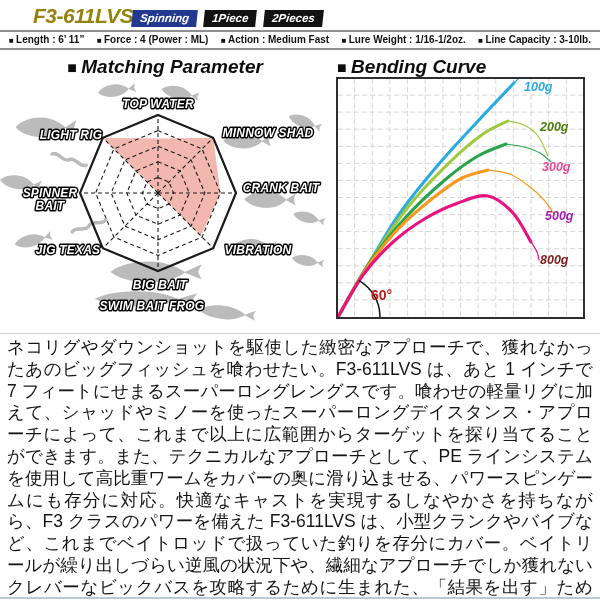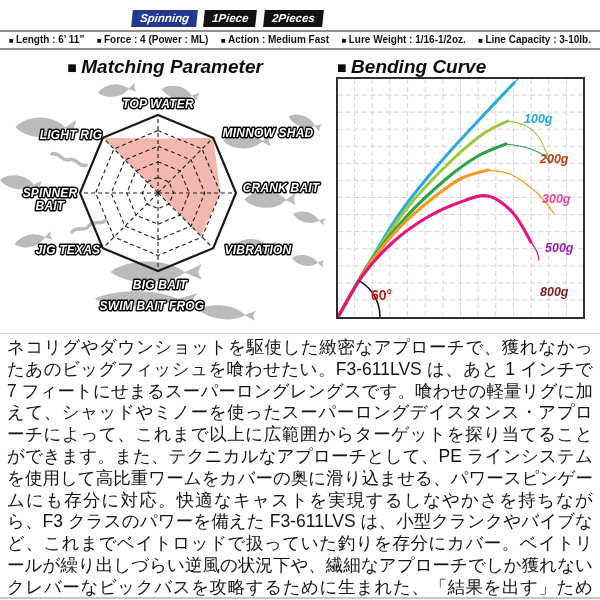--- a/index.html
+++ b/index.html
@@ -22,33 +22,34 @@
 
   
   .section-heading{position:absolute;top:56px;font-size:19px;font-weight:bold;font-style:italic;color:#0d0d0d;white-space:nowrap;}
   .section-heading::before{content:"■ ";font-style:normal;font-size:16px;}
   #matching-heading{left:0;width:330px;text-align:center;}
   #bending-heading{left:337px;}
 
   #radar-svg{position:absolute;left:0;top:80px;}
   #bend-svg{position:absolute;left:336px;top:77px;}
 
-  .curve-label{position:absolute;font-size:12.5px;font-weight:bold;font-style:italic;white-space:nowrap;margin-top:32px;}
+  .curve-label{position:absolute;font-size:12.5px;font-weight:bold;font-style:italic;white-space:nowrap;}
   .angle-label{position:absolute;left:371px;top:287px;font-size:14px;font-weight:bold;color:#b91c1c;}
 
   .body-text{position:absolute;top:333px;left:0;width:600px;height:266px;box-sizing:border-box;
              padding:3px 7px 0 7px;font-size:17.5px;line-height:21.8px;text-align:justify;color:#151515;
              border-top:1px solid #cdd3da;border-bottom:2px solid #b7c9da;overflow:hidden;}
   .radar-label-text{font-size:12px;font-weight:bold;font-style:italic;letter-spacing:0.2px;}
 </style>
 </head>
 <body>
 
 <div class="page">
 
+  <div class="title">F3-611LVS</div>
   <div class="badges">
     <span class="badge" style="background: rgb(35, 57, 143);">Spinning</span>
     <span class="badge" style="background: rgb(18, 18, 18);">1Piece</span>
     <span class="badge" style="background: rgb(18, 18, 18);">2Pieces</span>
   </div>
   <div class="rule r1"></div>
 
   <div class="spec-bar">
     <span class="spec-item">Length : 6’ 11”</span>
     <span class="spec-item">Force : 4 (Power : ML)</span>
@@ -153,21 +154,21 @@
         <path d="M2,240C6.7,232.0 20.0,206.7 30.0,192.0C40.0,177.3 50.8,163.8 62.0,152.0C73.2,140.2 86.3,129.5 97.0,121.0C107.7,112.5 116.8,105.7 126.0,101.0C135.2,96.3 147.7,94.3 152.0,93.0" fill="none" stroke="#f8991d" stroke-width="3.1" stroke-linecap="round"></path>
         <path d="M152,93C155.7,93.7 167.0,94.2 174.0,97.0C181.0,99.8 188.3,105.7 194.0,110.0C199.7,114.3 204.0,118.5 208.0,123.0C212.0,127.5 216.3,134.7 218.0,137.0" fill="none" stroke="#f8991d" stroke-width="1.2" stroke-linecap="round"></path>
         <path d="M2,240C6.2,233.0 17.8,210.5 27.0,198.0C36.2,185.5 46.5,174.5 57.0,165.0C67.5,155.5 79.2,147.5 90.0,141.0C100.8,134.5 111.7,129.7 122.0,126.0C132.3,122.3 142.8,117.3 152.0,119.0C161.2,120.7 169.8,128.3 177.0,136.0C184.2,143.7 192.0,160.2 195.0,165.0" fill="none" stroke="#e8137e" stroke-width="3.1" stroke-linecap="round"></path>
         <path d="M195,165C196.0,166.7 199.7,172.0 201.0,175.0C202.3,178.0 202.7,181.7 203.0,183.0" fill="none" stroke="#e8137e" stroke-width="1.2" stroke-linecap="round"></path>
       </g>
     <rect x="1" y="1" width="247" height="240" fill="none" stroke="#2e2e2e" stroke-width="2"></rect>
     <path d="M44,240 A42,42 0 0 0 23,203.6" fill="none" stroke="#111" stroke-width="1.5"></path>
   </svg>
 
   <div class="curve-label" style="left: 524px; top: 80px; color: rgb(41, 171, 226);">100g</div>
-  <div class="curve-label" style="left: 540px; top: 120px; color: #c2410c;">200g</div>
+  <div class="curve-label" style="left: 540px; top: 120px; color: #4d7c0f;">200g</div>
   <div class="curve-label" style="left: 542px; top: 160px; color: #ec4899;">300g</div>
   <div class="curve-label" style="left: 545px; top: 209px; color: #a21caf;">500g</div>
   <div class="curve-label" style="left: 540px; top: 253px; color: #7f1d1d;">800g</div>
   <div class="angle-label">60°</div>
 
   <div class="body-text">ネコリグやダウンショットを駆使した緻密なアプローチで、獲れなかったあのビッグフィッシュを喰わせたい。F3-611LVS は、あと 1 インチで 7 フィートにせまるスーパーロングレングスです。喰わせの軽量リグに加えて、シャッドやミノーを使ったスーパーロングデイスタンス・アプローチによって、これまで以上に広範囲からターゲットを探り当てることができます。また、テクニカルなアプローチとして、PE ラインシステムを使用して高比重ワームをカバーの奥に滑り込ませる、パワースピンゲームにも存分に対応。快適なキャストを実現するしなやかさを持ちながら、F3 クラスのパワーを備えた F3-611LVS は、小型クランクやバイブなど、これまでベイトロッドで扱っていた釣りを存分にカバー。ベイトリールが繰り出しづらい逆風の状況下や、繊細なアプローチでしか獲れないクレバーなビックバスを攻略するために生まれた、「結果を出す」ためのハイパースピニングスペシャルです。</div>
 
 </div>
 
 </body></html>

